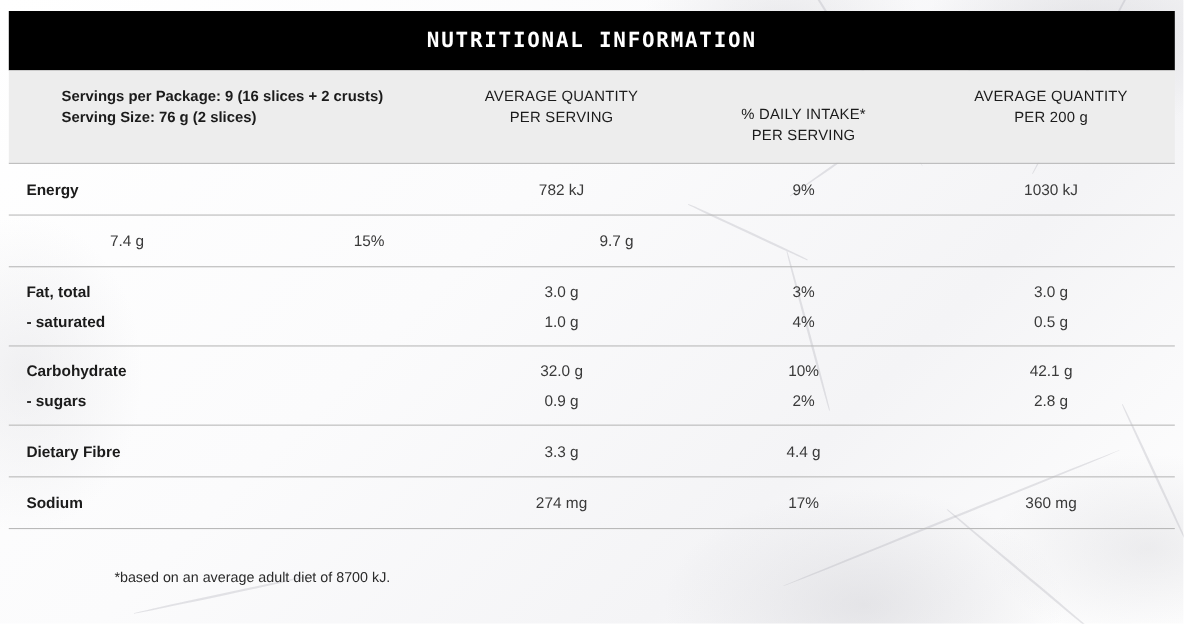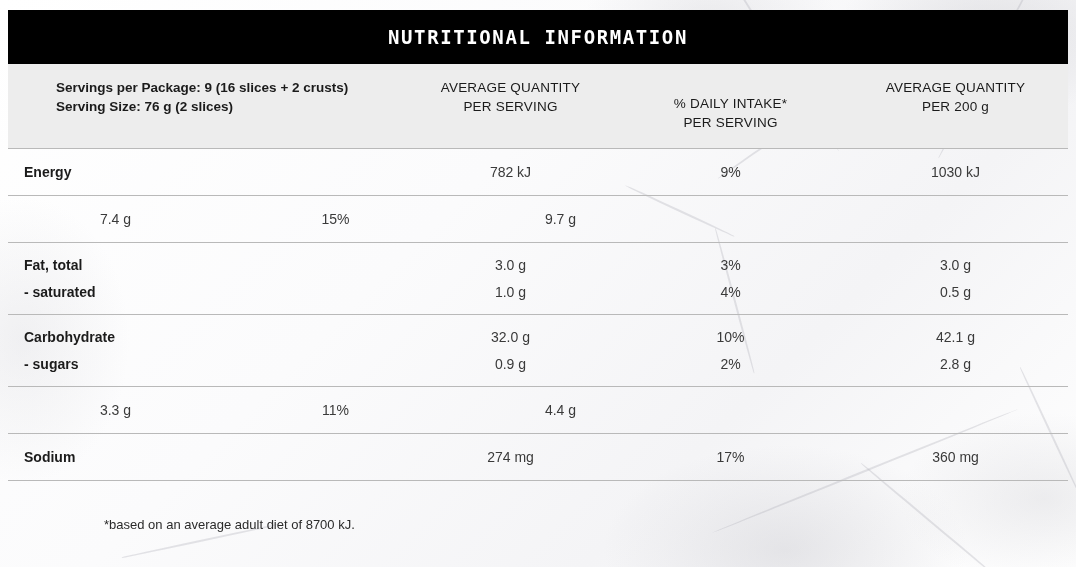--- a/index.html
+++ b/index.html
@@ -213,22 +213,22 @@
       <div class="data-row">
         <div class="cell-name sub">- sugars</div>
         <div class="cell-val serving">0.9 g</div>
         <div class="cell-val daily">2%</div>
         <div class="cell-val per100">2.8 g</div>
       </div>
     </div>
 
     <div class="group single">
       <div class="data-row">
+        <div class="cell-name">Dietary Fibre</div>
         <div class="cell-val serving">3.3 g</div>
-        <div class="cell-val daily">11%</div>
         <div class="cell-val per100">4.4 g</div>
       </div>
     </div>
 
     <div class="group single">
       <div class="data-row">
         <div class="cell-name">Sodium</div>
         <div class="cell-val serving">274 mg</div>
         <div class="cell-val daily">17%</div>
         <div class="cell-val per100">360 mg</div>

